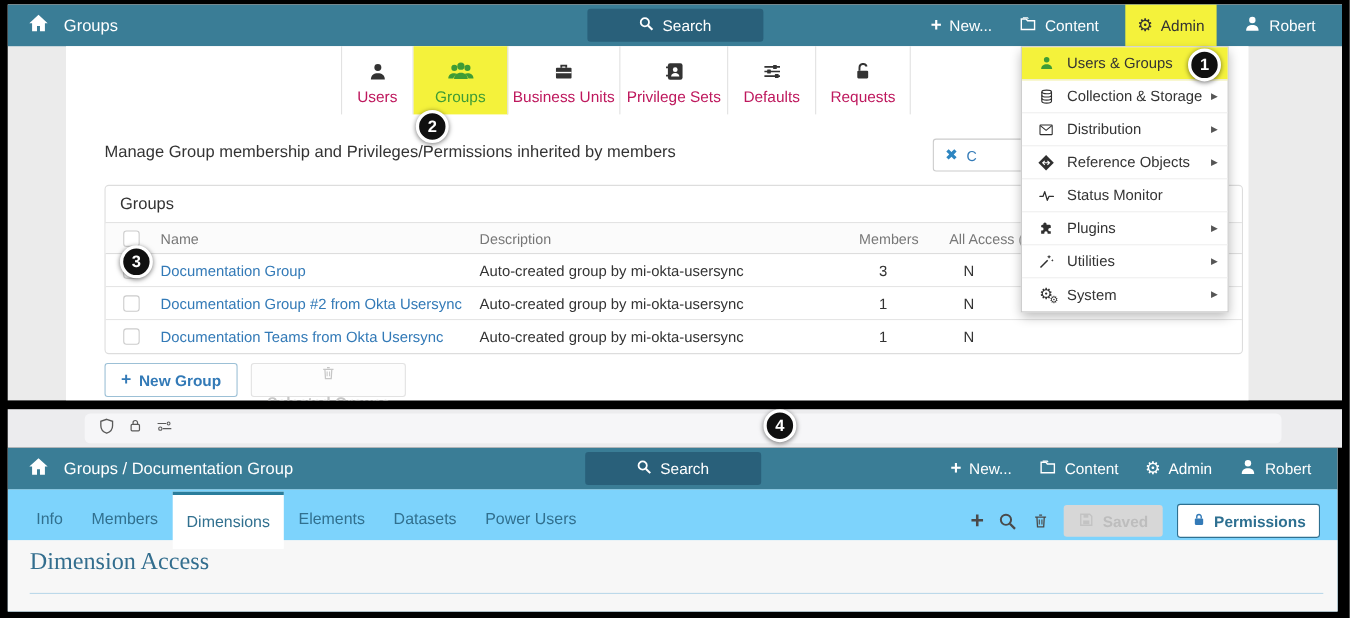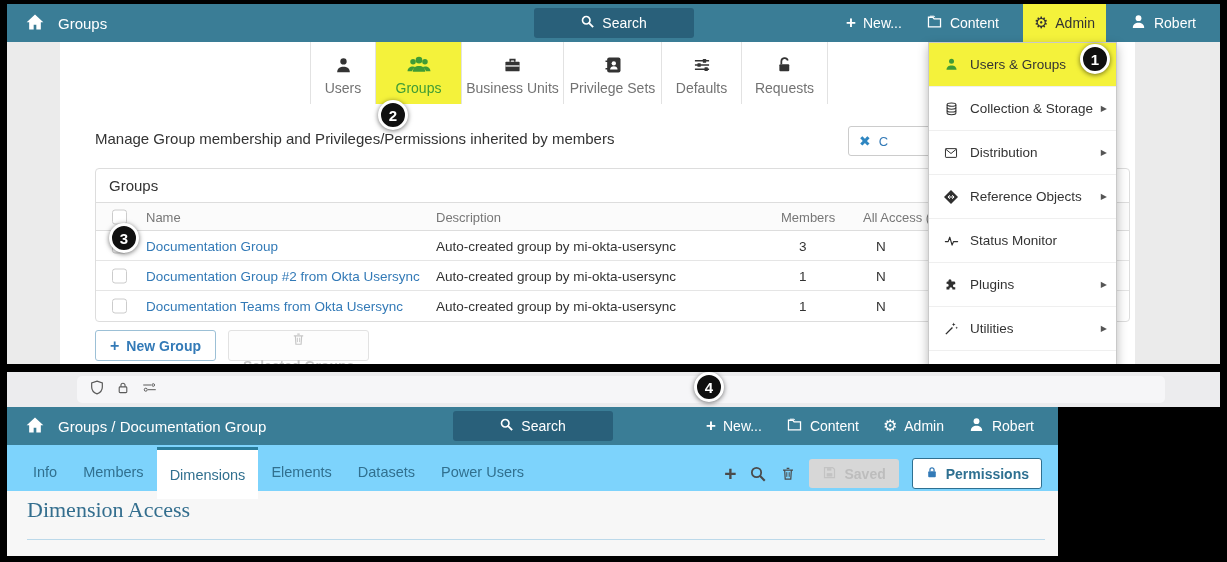--- a/index.html
+++ b/index.html
@@ -15,21 +15,21 @@
   .searchbtn{position:absolute;left:50%;transform:translateX(-50%);top:4px;width:160px;height:30px;background:#29607a;border-radius:3px;color:#fff;display:flex;align-items:center;justify-content:center;gap:7px;font-size:14px;cursor:pointer;}
   .nav-right{position:absolute;right:24px;top:0;height:38px;display:flex;align-items:center;gap:24px;font-size:14px;}
   .nav-item{display:flex;align-items:center;gap:7px;height:38px;cursor:pointer;}
   .nav-item .plus{font-weight:bold;font-size:17px;}
   .nav-item.hl{background:#f4f23b;color:#333;padding:0 11px;}
 
   
   .s1{position:absolute;left:7px;top:4px;width:1213px;height:360px;background:#ebebeb;overflow:hidden;}
   .card{position:absolute;left:53px;top:38px;width:1075px;height:322px;background:#fff;}
   .ttabs{position:absolute;left:250px;top:0;height:62px;display:flex;}
-  .ttab{width:90px;display:flex;flex-direction:column;align-items:center;justify-content:center;gap:5px;border-right:1px solid #e2e2e2;color:#737373;font-size:14px;cursor:pointer;}
+  .ttab{width:90px;display:flex;flex-direction:column;align-items:center;justify-content:center;gap:5px;border-right:1px solid #e2e2e2;color:#be185d;font-size:14px;cursor:pointer;}
   .ttab:first-child{border-left:1px solid #e2e2e2;}
   .ttab .tic{height:24px;display:flex;align-items:flex-end;}
   .ttab.active{background:#f4f23b;color:#3f9c35;}
   .manage{position:absolute;left:35px;top:88px;font-size:15px;color:#333;}
   .closebtn{position:absolute;left:788px;top:84px;height:30px;width:100px;background:#fff;border:1px solid #ccc;border-radius:3px;display:flex;align-items:center;gap:8px;padding:0 10px;color:#337ab7;font-size:13px;cursor:pointer;}
   .closebtn .x{color:#2e86c1;font-weight:bold;font-size:14px;}
 
   .gpanel{position:absolute;left:35px;top:126px;width:1035px;border:1px solid #ddd;border-radius:4px;background:#fff;font-size:13.5px;}
   .gpanel .ptitle{height:34px;line-height:34px;padding:0 13px;color:#333;font-size:15px;border-bottom:1px solid #ddd;}
   .trow{position:relative;height:30px;border-bottom:1px solid #e5e5e5;}
@@ -44,39 +44,39 @@
   .c-acc.val{left:780px;}
   .rowlink{color:#337ab7;text-decoration:none;cursor:pointer;}
 
   .actions{position:absolute;left:35px;top:288px;display:flex;gap:12px;}
   .btn-newgroup{height:31px;padding:0 14px;background:#fff;border:1px solid #9cc0d6;border-radius:3px;color:#337ab7;font-weight:bold;font-size:14px;display:flex;align-items:center;gap:7px;cursor:pointer;}
   .btn-newgroup .plus{font-size:16px;}
   .btn-selgroups{height:31px;padding:0 14px;background:#fdfdfd;border:1px solid #e2e2e2;border-radius:3px;color:#c6c6c6;font-weight:bold;font-size:14px;display:flex;align-items:center;gap:8px;flex-direction:column;}
 
   
   .menu{position:absolute;left:921px;top:38px;width:189px;background:#fff;border:1px solid #c9c9c9;box-shadow:0 4px 10px rgba(0,0,0,.28);z-index:40;}
-  .mitem{display:flex;align-items:center;height:44px;padding:0 9px 0 12px;font-size:13.5px;color:#333;border-bottom:1px solid #efefef;cursor:pointer;}
+  .mitem{display:flex;align-items:center;height:30px;padding:0 9px 0 12px;font-size:13.5px;color:#333;border-bottom:1px solid #efefef;cursor:pointer;}
   .mitem:last-child{border-bottom:none;}
   .mitem .mic{width:20px;margin-right:9px;display:flex;justify-content:center;color:#2f2f2f;}
   .mitem.hl{background:#f4f23b;}
   .mitem.hl .mic{color:#3f9c35;}
   .mitem .arrow{margin-left:auto;color:#555;font-size:8px;}
   .gears{position:relative;display:inline-block;font-size:14px;}
   .gears .g2{position:absolute;right:-5px;bottom:-3px;font-size:9px;}
 
   
   .urlbar{position:absolute;left:7px;top:372px;width:1213px;height:35px;background:#ececee;}
   .urlfield{position:absolute;left:70px;top:4px;right:55px;height:27px;background:#f6f6f8;border-radius:5px;display:flex;align-items:center;gap:11px;padding:0 12px;color:#5a5a5a;}
   .urltext{font-size:14px;white-space:nowrap;}
   .urltext .dim{color:#858585;}
   .urltext .dom{color:#1b1b1b;font-weight:600;}
   .urltext .idhl{background:#f3ef3b;color:#3a3a00;padding:1px 2px;}
 
   
-  .s2{position:absolute;left:7px;top:407px;width:1051px;height:149px;background:#ececec;overflow:hidden;}
+  .s2{position:absolute;left:7px;top:407px;width:1209px;height:149px;background:#ececec;overflow:hidden;}
   .content2{position:absolute;left:0;right:0;top:38px;bottom:0;background:#7dd3fc;}
   .lower2{position:absolute;left:0;right:0;top:46px;bottom:0;background:#f7f7f7;}
   .btabs{position:absolute;left:13px;top:8px;display:flex;align-items:flex-start;z-index:2;}
   .btab{height:38px;display:flex;align-items:center;padding:0 13px;color:#31708f;font-size:14.5px;cursor:pointer;}
   .btab.active{position:relative;top:-6px;height:52px;background:#fff;border-top:3px solid #2a7d9c;}
   .toolbar{position:absolute;right:16px;top:13px;display:flex;align-items:center;gap:13px;z-index:2;}
   .tool-ic{color:#4a4a4a;cursor:pointer;display:flex;align-items:center;}
   .tool-ic .plus{font-size:21px;font-weight:bold;line-height:1;}
   .btn-saved{height:29px;padding:0 13px;background:#d7d7d7;border-radius:3px;color:#bdbdbd;font-weight:bold;font-size:14px;display:flex;align-items:center;gap:7px;text-align:center;}
   .btn-perms{height:31px;padding:0 12px;background:#fff;border:1px solid #2e7091;border-radius:3px;color:#2e7091;font-weight:bold;font-size:14px;display:flex;align-items:center;gap:7px;cursor:pointer;}

